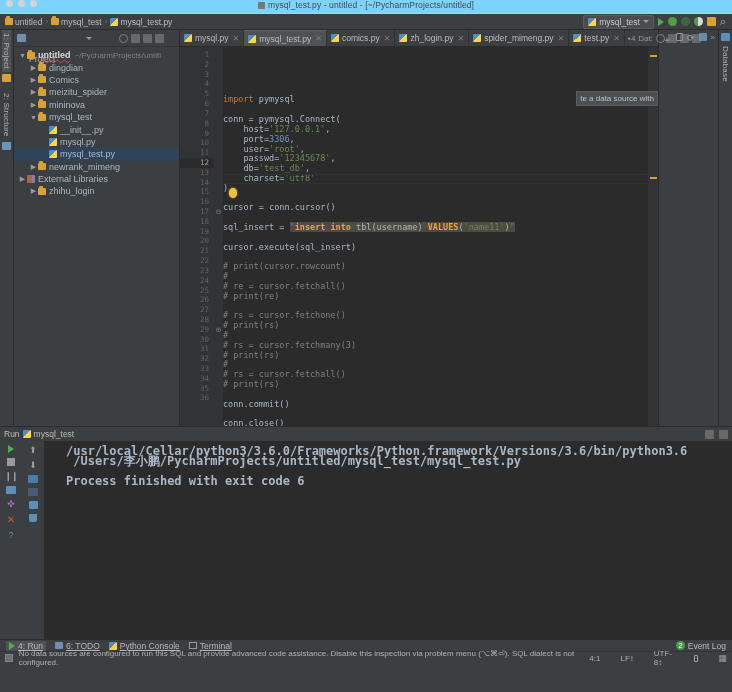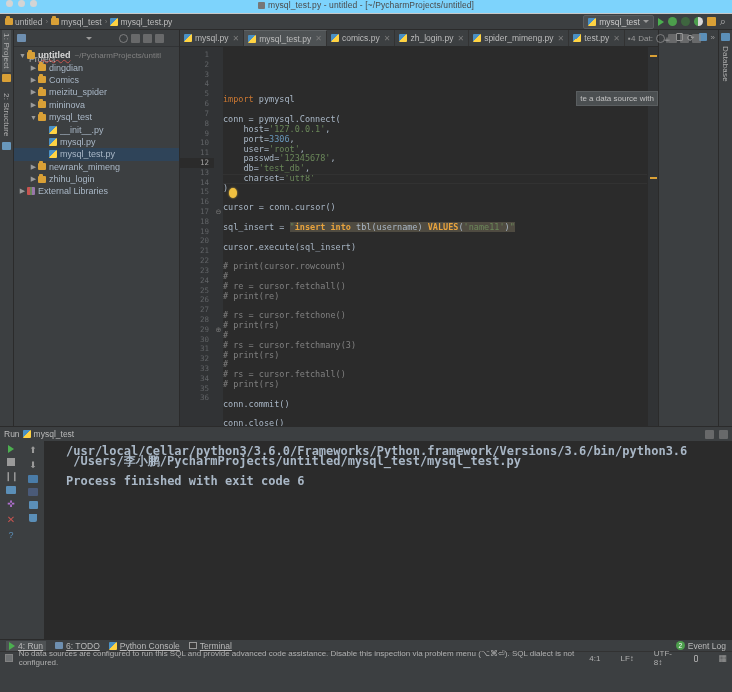--- a/index.html
+++ b/index.html
@@ -250,30 +250,30 @@
           <span class="py-ico"></span>
           <span class="tlabel" style="">mysql_test.py</span>
         </div>
         <div class="row">
           <span style="width:15px"></span>
           <span class="arrow">▶</span>
           <span class="f-ico"></span>
           <span class="tlabel" style="">newrank_mimeng</span>
         </div>
         <div class="row">
-          <span style="width:15px"></span>
-          <span class="arrow">▶</span>
-          <span class="f-ico"></span>
-          <span class="tlabel" style="">zhihu_login</span>
-        </div>
-        <div class="row">
           <span style="width:4px"></span>
           <span class="arrow">▶</span>
           <span class="lib-ico"></span>
           <span class="tlabel" style="">External Libraries</span>
+        </div>
+        <div class="row">
+          <span style="width:15px"></span>
+          <span class="arrow">▶</span>
+          <span class="f-ico"></span>
+          <span class="tlabel" style="">zhihu_login</span>
         </div>
       </div>
   </div>
 
   <div class="editor-col">
     <div class="tabbar" id="tabbar">
         <div class="tab">
           <span class="py-ico"></span>
           <span>mysql.py</span>
           <span class="x">✕</span>

